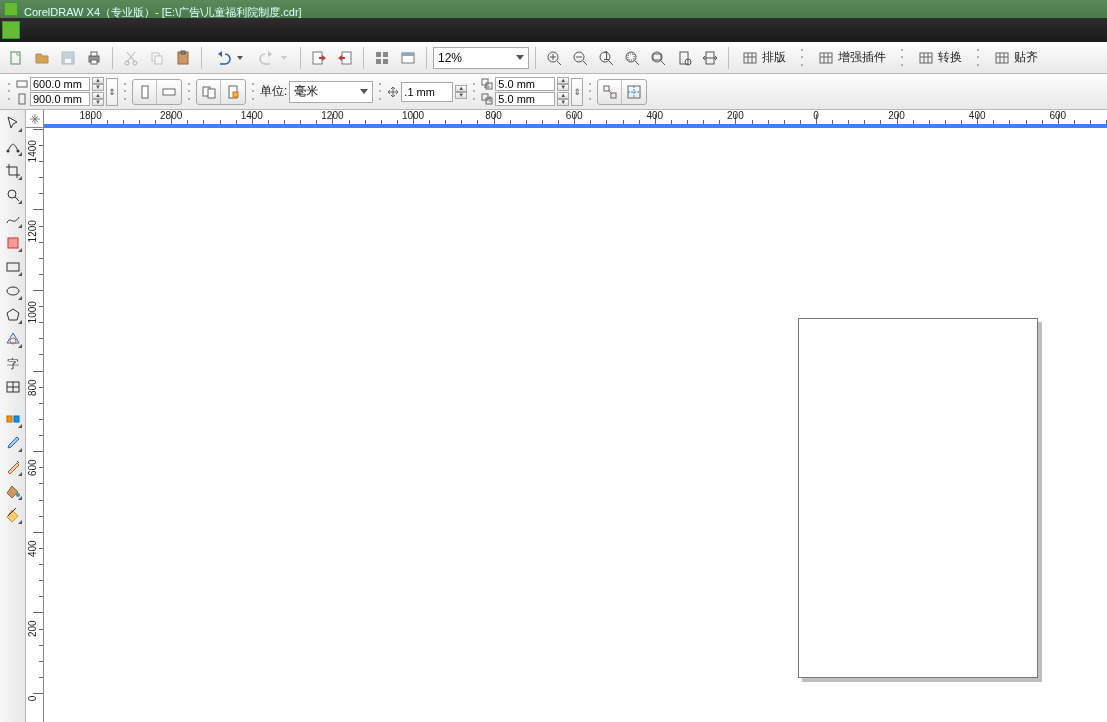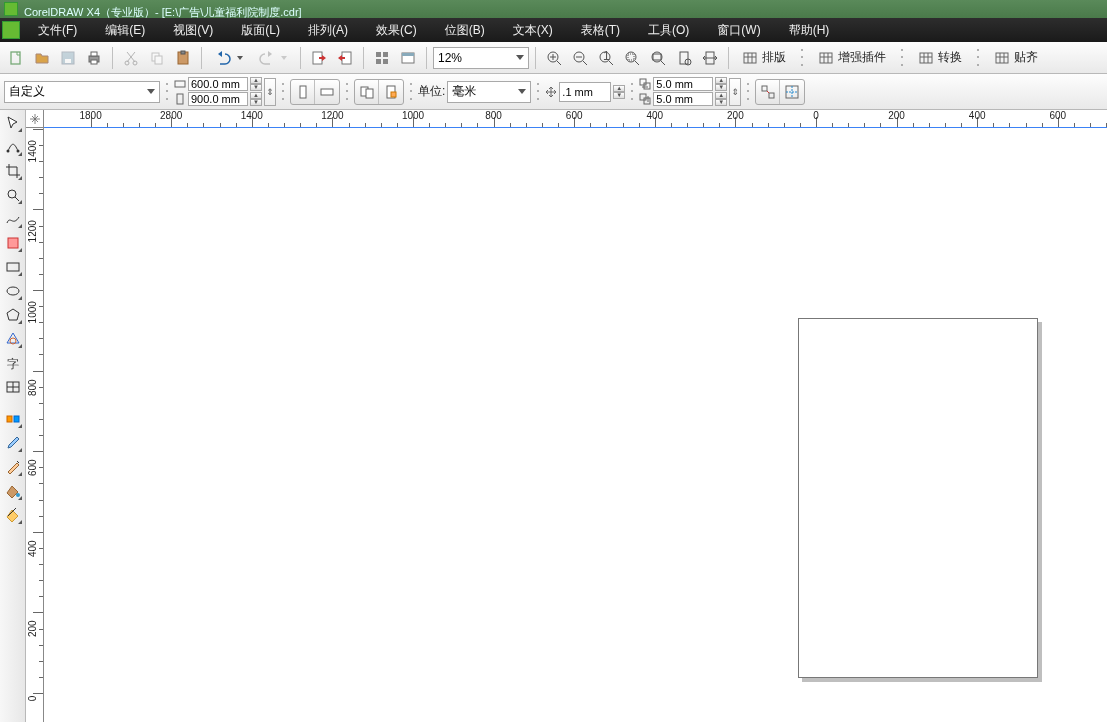--- a/index.html
+++ b/index.html
@@ -48,21 +48,21 @@
 
 .workspace { position:relative; display:flex; height: calc(722px - 18px - 24px - 32px - 36px); }
 
 .toolbox { width:26px; background:linear-gradient(to right,#f7f7f7,#e7e7e7); border-right:1px solid #b8b8b8; display:flex; flex-direction:column; align-items:center; padding-top:2px; gap:2px; }
 .tool { width:22px; height:22px; display:flex; align-items:center; justify-content:center; border:1px solid transparent; border-radius:2px; cursor:default; color:#444; position:relative; }
 .tool .fly { position:absolute; right:1px; bottom:1px; width:0; height:0; border-right:4px solid #555; border-top:4px solid transparent; }
 .tool svg { width:16px; height:16px; }
 
 .canvas-area { flex:1; position:relative; background:#fff; overflow:hidden; }
 
-.ruler-h { position:absolute; top:0; left:18px; right:0; height:18px; background:#fff; border-bottom:1px solid #3b82f6; overflow:hidden; }
+.ruler-h { position:absolute; top:0; left:18px; right:0; height:18px; background:#fff; border-bottom:4px solid #3b82f6; overflow:hidden; }
 .ruler-v { position:absolute; top:18px; left:0; bottom:0; width:18px; background:#fff; border-right:1px solid #888; overflow:hidden; }
 .ruler-corner { position:absolute; top:0; left:0; width:18px; height:18px; background:#fff; border-right:1px solid #888; border-bottom:1px solid #888; display:flex; align-items:center; justify-content:center; }
 .ruler-corner svg { width:12px; height:12px; }
 
 .tick-h { position:absolute; bottom:0; width:1px; background:#666; }
 .tick-h.major { height:10px; }
 .tick-h.minor { height:4px; }
 .tick-h-label { position:absolute; top:0; font-size:10px; color:#222; transform:translateX(-50%); }
 
 .tick-v { position:absolute; right:0; height:1px; background:#666; }
@@ -77,34 +77,20 @@
 </head>
 <body>
 
 <div class="titlebar">
   <div class="logo"></div>
   <span>CorelDRAW X4（专业版）- [E:\广告\儿童福利院制度.cdr]</span>
 </div>
 
 <div class="menubar">
   <div class="logo2"></div>
-  <div id="menu-slot" style="display: flex;">
-      <div class="menu-cell">文件(F)</div>
-      <div class="menu-cell">编辑(E)</div>
-      <div class="menu-cell">视图(V)</div>
-      <div class="menu-cell">版面(L)</div>
-      <div class="menu-cell">排列(A)</div>
-      <div class="menu-cell">效果(C)</div>
-      <div class="menu-cell">位图(B)</div>
-      <div class="menu-cell">文本(X)</div>
-      <div class="menu-cell">表格(T)</div>
-      <div class="menu-cell">工具(O)</div>
-      <div class="menu-cell">窗口(W)</div>
-      <div class="menu-cell">帮助(H)</div>
-    </div>
 </div>
 
 <div class="toolbar row1">
   <div class="tbtn">
       <svg viewBox="0 0 16 16">
         <rect x="3" y="2" width="9" height="12" fill="none" stroke="#7a7" stroke-width="1.3"></rect>
         <path d="M9 2v3h3" fill="none" stroke="#7a7"></path>
       </svg>
     </div>
   <div class="tbtn">
@@ -281,24 +267,20 @@
         <svg viewBox="0 0 16 16">
           <rect x="2" y="3" width="12" height="10" fill="none" stroke="#666"></rect>
           <path d="M2 7h12M6 3v10M10 3v10" stroke="#666"></path>
         </svg>
         <span>贴齐</span>
       </div>
     </div>
 </div>
 
 <div class="toolbar row2">
-  <div class="combo" style="width:156px">
-    <input value="自定义" style="">
-    <div class="arrow"></div>
-  </div>
 
   <div class="divider-dot">
       <i></i>
       <i></i>
       <i></i>
     </div>
 
   <div class="spin-group">
     <div class="spin-row">
       <div class="ico">

